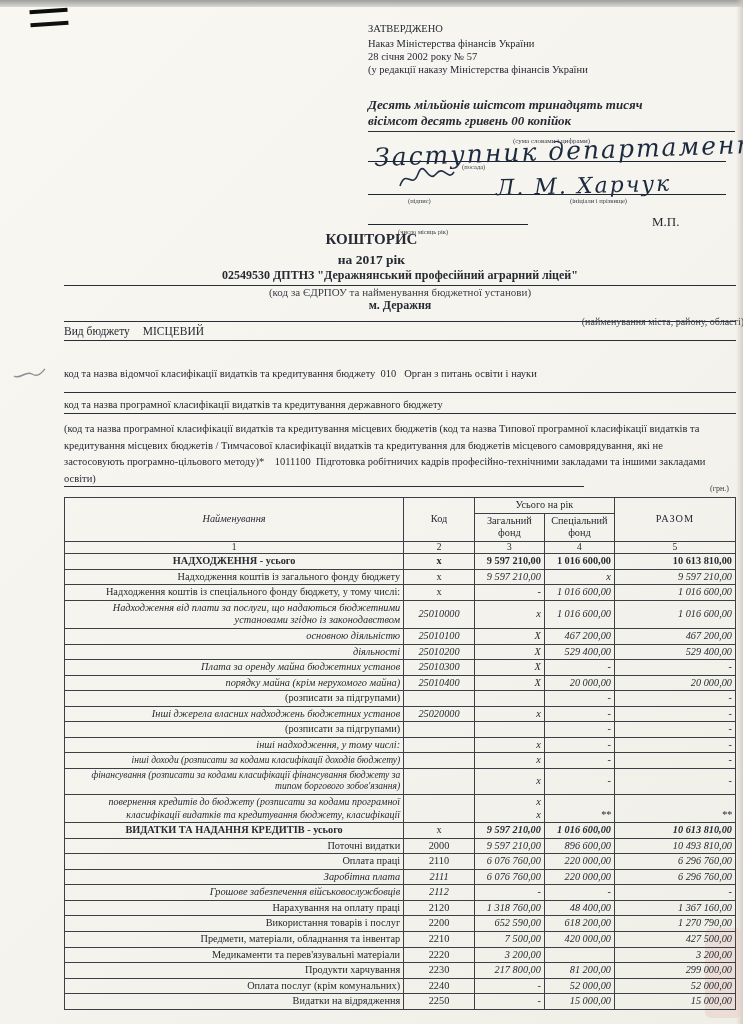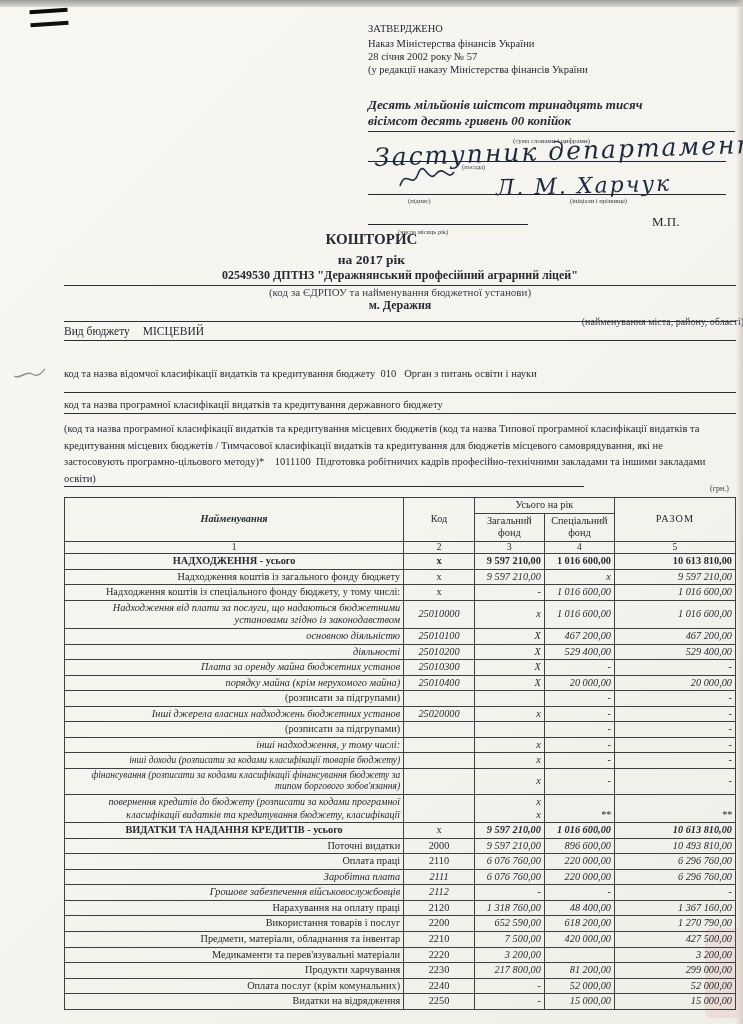--- a/index.html
+++ b/index.html
@@ -47,21 +47,21 @@
   .budget-line{position:absolute;left:64px;top:325px;width:672px;font-size:11.5px;padding-bottom:3px;}
   .budget-line .val{font-weight:400;padding-left:10px;}
   .class1{position:absolute;left:64px;top:368px;width:672px;font-size:10.5px;padding-bottom:13px;white-space:pre-wrap;}
   .class2{position:absolute;left:64px;top:399px;width:672px;font-size:10.5px;padding-bottom:3px;}
   .paragraph{position:absolute;left:64px;top:421px;width:660px;font-size:10.5px;line-height:16.5px;white-space:pre-wrap;}
   .para-rule{position:absolute;left:64px;top:486px;width:520px;border-bottom:1.2px solid #2a2e36;}
   .grn{position:absolute;right:14px;top:484px;font-size:8px;color:#3a3e46;}
   
   table.budget{position:absolute;left:64px;top:497px;width:672px;border-collapse:collapse;table-layout:fixed;}
   table.budget th, table.budget td{border:1px solid #3b4046;padding:1px 3px;font-size:10.3px;line-height:1.22;vertical-align:middle;overflow:hidden;}
-  th.h-name{width:49.5%;font-style:italic;font-weight:700;font-size:11px;}
+  th.h-name{width:49.5%;font-style:italic;font-weight:400;font-size:11px;}
   th.h-code{width:9.5%;font-weight:400;font-size:10.5px;}
   th.h-general{width:13.5%;font-weight:400;font-size:9.8px;}
   th.h-special{width:10.5%;font-weight:400;font-size:9.8px;}
   th.h-total{width:17%;font-weight:400;font-size:10.5px;letter-spacing:1px;}
   th.h-year{font-weight:400;font-size:10px;padding:0 2px;}
   tr.nums td{text-align:center;font-size:9.5px;padding:0;}
   td.c-name{text-align:right;padding-left:4px;}
   td.c-code{text-align:center;}
   td.c-val{text-align:right;font-style:italic;white-space:pre-line;}
   tr.r-section td.c-name{font-weight:700;text-align:center;font-style:normal;}
@@ -239,21 +239,21 @@
           <td class="c-val">-</td>
         </tr>
         <tr class="r-italic">
           <td class="c-name">інші надходження, у тому числі:</td>
           <td class="c-code"></td>
           <td class="c-val">х</td>
           <td class="c-val">-</td>
           <td class="c-val">-</td>
         </tr>
         <tr class="r-italic-small">
-          <td class="c-name">інші доходи (розписати за кодами класифікації товарів бюджету)</td>
+          <td class="c-name">інші доходи (розписати за кодами класифікації доходів бюджету)</td>
           <td class="c-code"></td>
           <td class="c-val">х</td>
           <td class="c-val">-</td>
           <td class="c-val">-</td>
         </tr>
         <tr class="r-italic-small">
           <td class="c-name">фінансування (розписати за кодами класифікації фінансування бюджету  за типом боргового зобов'язання)</td>
           <td class="c-code"></td>
           <td class="c-val">х</td>
           <td class="c-val">-</td>

